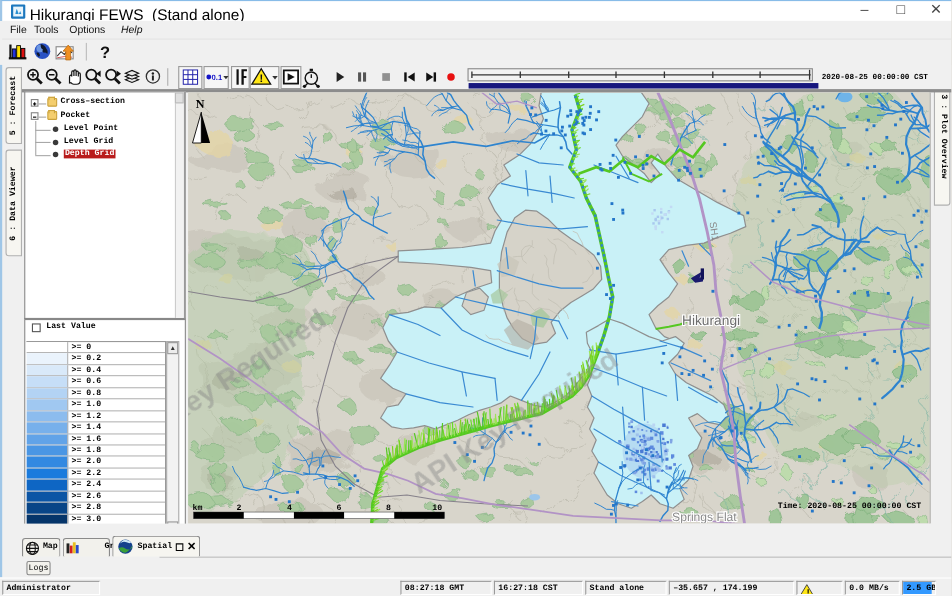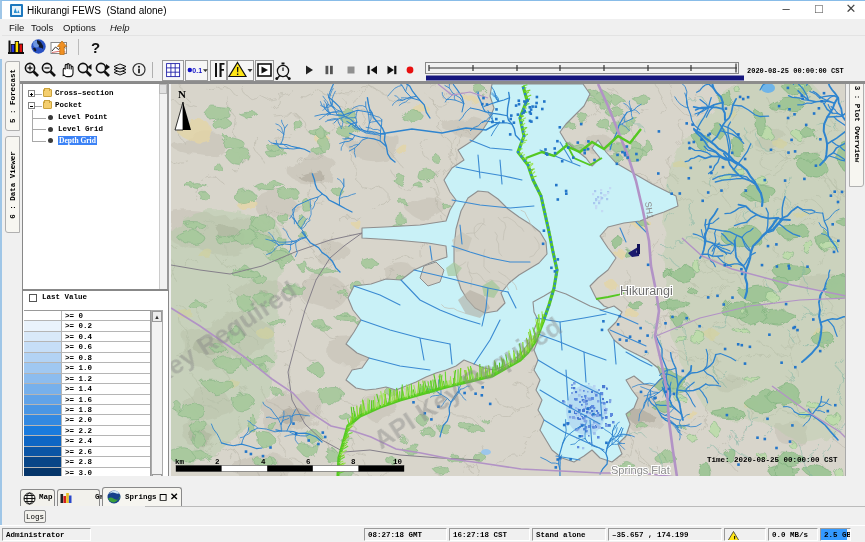--- a/index.html
+++ b/index.html
@@ -4,21 +4,21 @@
 <style>
 * { margin:0; padding:0; box-sizing:border-box; }
 html,body { width:865px; height:542px; overflow:hidden; }
 body { font-family:"Liberation Sans", sans-serif; background:#f0f0f0; position:relative; }
 
 
 #titlebar { position:absolute; left:0; top:0; width:865px; height:19px; background:#ffffff; border-left:2px solid #9fc6e7; border-top:1px solid #88bce8; }
 #titlebar .ticon { position:absolute; left:8px; top:3px; width:13px; height:13px; background:#1d78be; border-radius:1px; }
 #titlebar .ticon .in { position:absolute; left:2px; top:2px; width:9px; height:9px; background:#e8f4fb; }
 #titlebar .ticon .in2 { position:absolute; left:3.5px; top:4px; width:6px; height:5px; background:#2a8fd0; clip-path:polygon(0 100%,30% 0,60% 100%,80% 40%,100% 100%); }
-#titlebar .ttext { position:absolute; left:25px; top:3.5px; font-size:10px; color:#000; }
+#titlebar .ttext { position:absolute; left:25px; top:3.5px; font-size:14px; color:#000; }
 .winbtn { position:absolute; top:0px; width:14px; height:16px; color:#444; font-size:13px; text-align:center; line-height:16px; }
 
 
 #menubar { position:absolute; left:2px; top:19px; width:863px; height:16px; background:#f0f0f0; font-size:9.5px; color:#111; }
 #menubar span { position:absolute; top:3px; }
 
 
 #toolbar1 { position:absolute; left:2px; top:35px; width:863px; height:24px; background:#f0f0f0; border-top:1px solid #e3e3e3; }
 
 
@@ -42,21 +42,21 @@
 #treepanel .scroll { position:absolute; right:0; top:0; width:8px; height:100%; background:#f2f2f2; border-left:1px solid #ccc; }
 #treepanel .thumb { position:absolute; right:0px; top:0px; width:8px; height:10px; background:#e0e0e0; border:1px solid #bbb; }
 .trow { position:absolute; white-space:nowrap; font-family:"Liberation Mono", monospace; font-weight:bold; font-size:7.5px; color:#000; }
 .tline { position:absolute; background:#a8a8a8; }
 .plusbox { position:absolute; width:7px; height:7px; border:1px solid #848484; background:#fff; }
 .plusbox:before { content:""; position:absolute; left:1px; top:2.5px; width:3px; height:1px; background:#000; }
 .plusbox.p:after { content:""; position:absolute; left:2px; top:1.5px; width:1px; height:3px; background:#000; }
 .folder { position:absolute; width:9px; height:8px; background:#f4ce6e; border:1px solid #caa23c; border-radius:1px; }
 .folder:before { content:""; position:absolute; left:0px; top:-2px; width:4px; height:2px; background:#f4ce6e; border:1px solid #caa23c; border-bottom:none; }
 .dot { position:absolute; width:5px; height:5px; background:#3a3a3a; border-radius:50%; }
-.sel { background:#3b82f6; color:#fff; padding:0 1px;font-family:Liberation Serif, serif; }
+.sel { background:#b91c1c; color:#fff; padding:0 1px; }
 
 #legendpanel { position:absolute; left:22px; top:290px; width:147px; height:197px; background:#fff; border:1px solid #888; }
 #legendhdr { position:absolute; left:3px; top:2px; height:13px; font-family:"Liberation Mono", monospace; font-weight:bold; font-size:7.5px; color:#000; }
 #legendhdr .cb { position:absolute; left:3px; top:1px; width:8px; height:8px; border:1px solid #555; background:#fff; }
 #legtable { position:absolute; left:1px; top:19px; width:127px; height:176px; border-top:1px solid #999; border-right:1px solid #999; overflow:hidden; }
 .lrow { position:relative; width:100%; height:10.45px; border-bottom:1px solid #b5b5b5; }
 .lrow .sw { position:absolute; left:0; top:0; width:38px; height:100%; border-right:1px solid #b5b5b5; }
 .lrow .lab { position:absolute; left:41px; top:1px; font-family:"Liberation Mono", monospace; font-weight:bold; font-size:7.5px; color:#000; }
 #legscroll { position:absolute; left:128px; top:19px; width:12px; height:176px; background:#f2f2f2; border:1px solid #aaa; }
 .sbtn { position:absolute; left:0; width:10px; height:11px; background:#ececec; border:1px solid #999; font-size:6px; text-align:center; line-height:10px; color:#333; }
@@ -2210,21 +2210,21 @@
         <rect x="8.9" y="3.5" width="2.6" height="7.5" fill="#2a48cc"></rect>
       </svg>
     <span style="position:absolute;left:17px;top:3px;padding-left:20px;">Graph</span>
   </div>
   <div class="btab active" style="left:82px; width:80px;">
     <svg width="14" height="14" style="position:absolute;left:4px;top:2px;">
         <circle cx="7" cy="7" r="6.5" fill="#15418c"></circle>
         <path d="M2,4 Q5,1.5 8,3 Q11,4.5 12.5,3 Q10,0.8 7,0.6 Q4,0.8 2,4Z" fill="#cfe8f7"></path>
         <path d="M1,8.5 Q4,6.5 6.5,8.5 Q9,10.5 12,9 Q13.5,8 13.2,6 Q10.5,11.5 7,12.5 Q3,12.5 1,8.5Z" fill="#3a9f3a"></path>
       </svg>
-    <span style="position:absolute;left:22px;top:5px;">Springs</span>
+    <span style="position:absolute;left:22px;top:5px;">Spatial</span>
     <span style="position:absolute;left:56px;top:2.5px;font-size:10px;font-weight:bold;font-family:'Liberation Sans',sans-serif;">◻</span>
     <span style="position:absolute;left:67px;top:3px;font-size:10px;font-weight:bold;font-family:'Liberation Sans',sans-serif;">✕</span>
   </div>
   <div id="logsbtn">Logs</div>
 </div>
 
 <div id="statusbar">
   <div class="scell" style="left:2px;  width:89px;">Administrator</div>
   <div class="scell" style="left:364px;width:83px;">08:27:18 GMT</div>
   <div class="scell" style="left:449px;width:81px;">16:27:18 CST</div>

